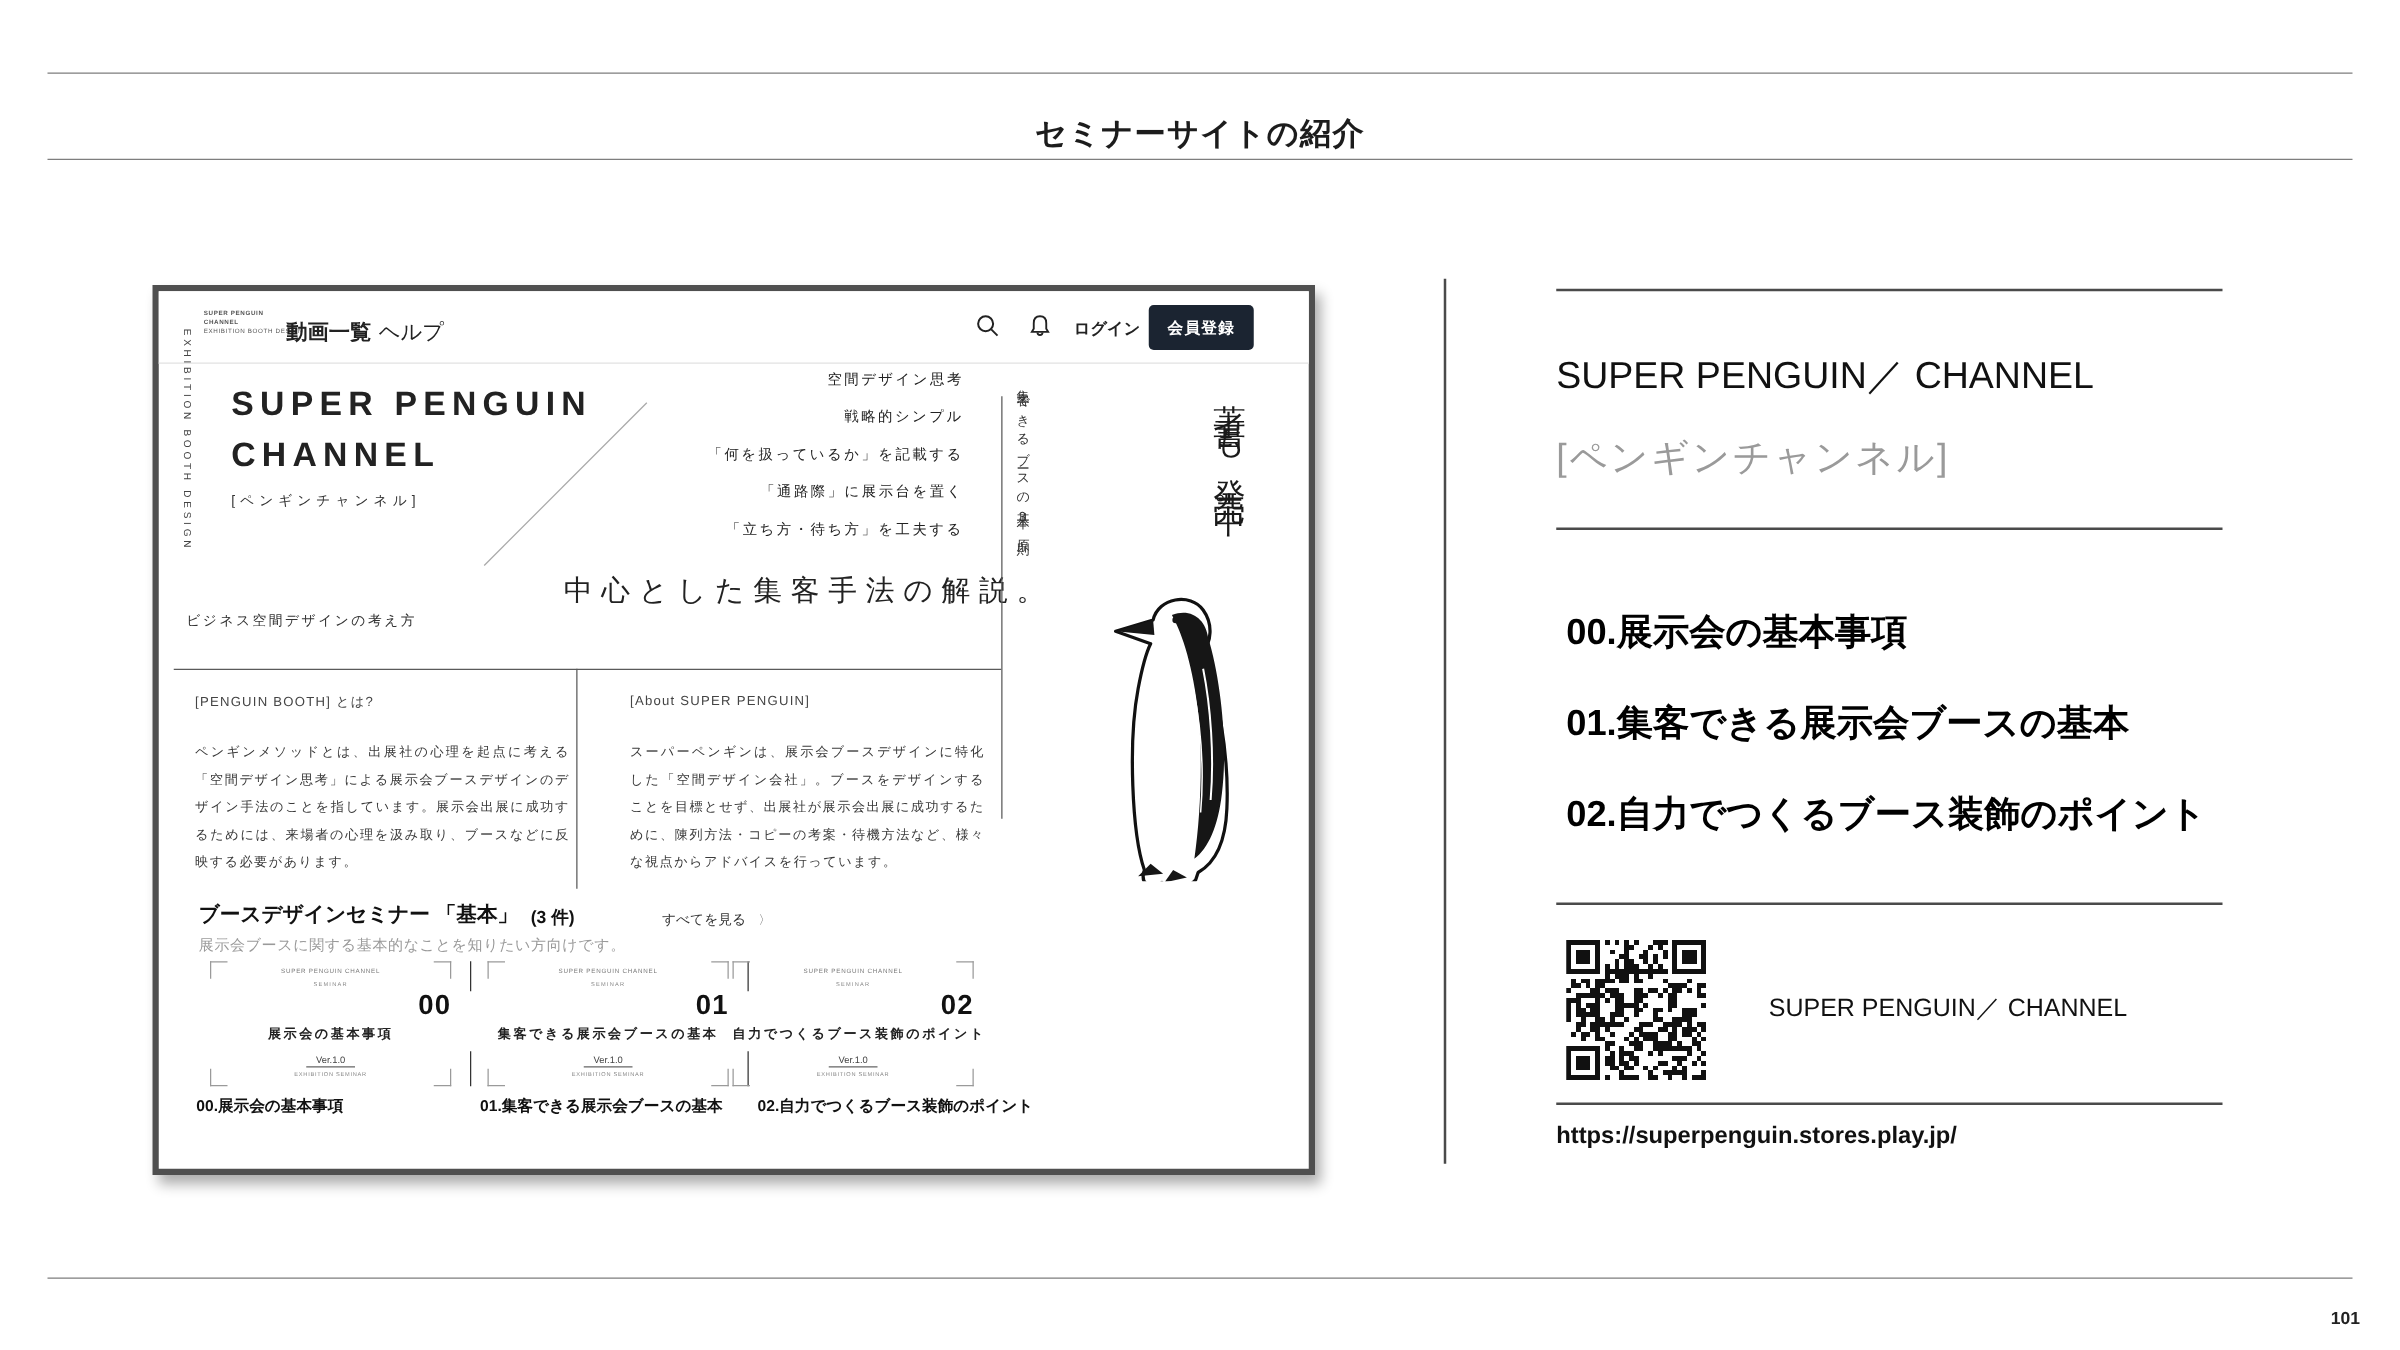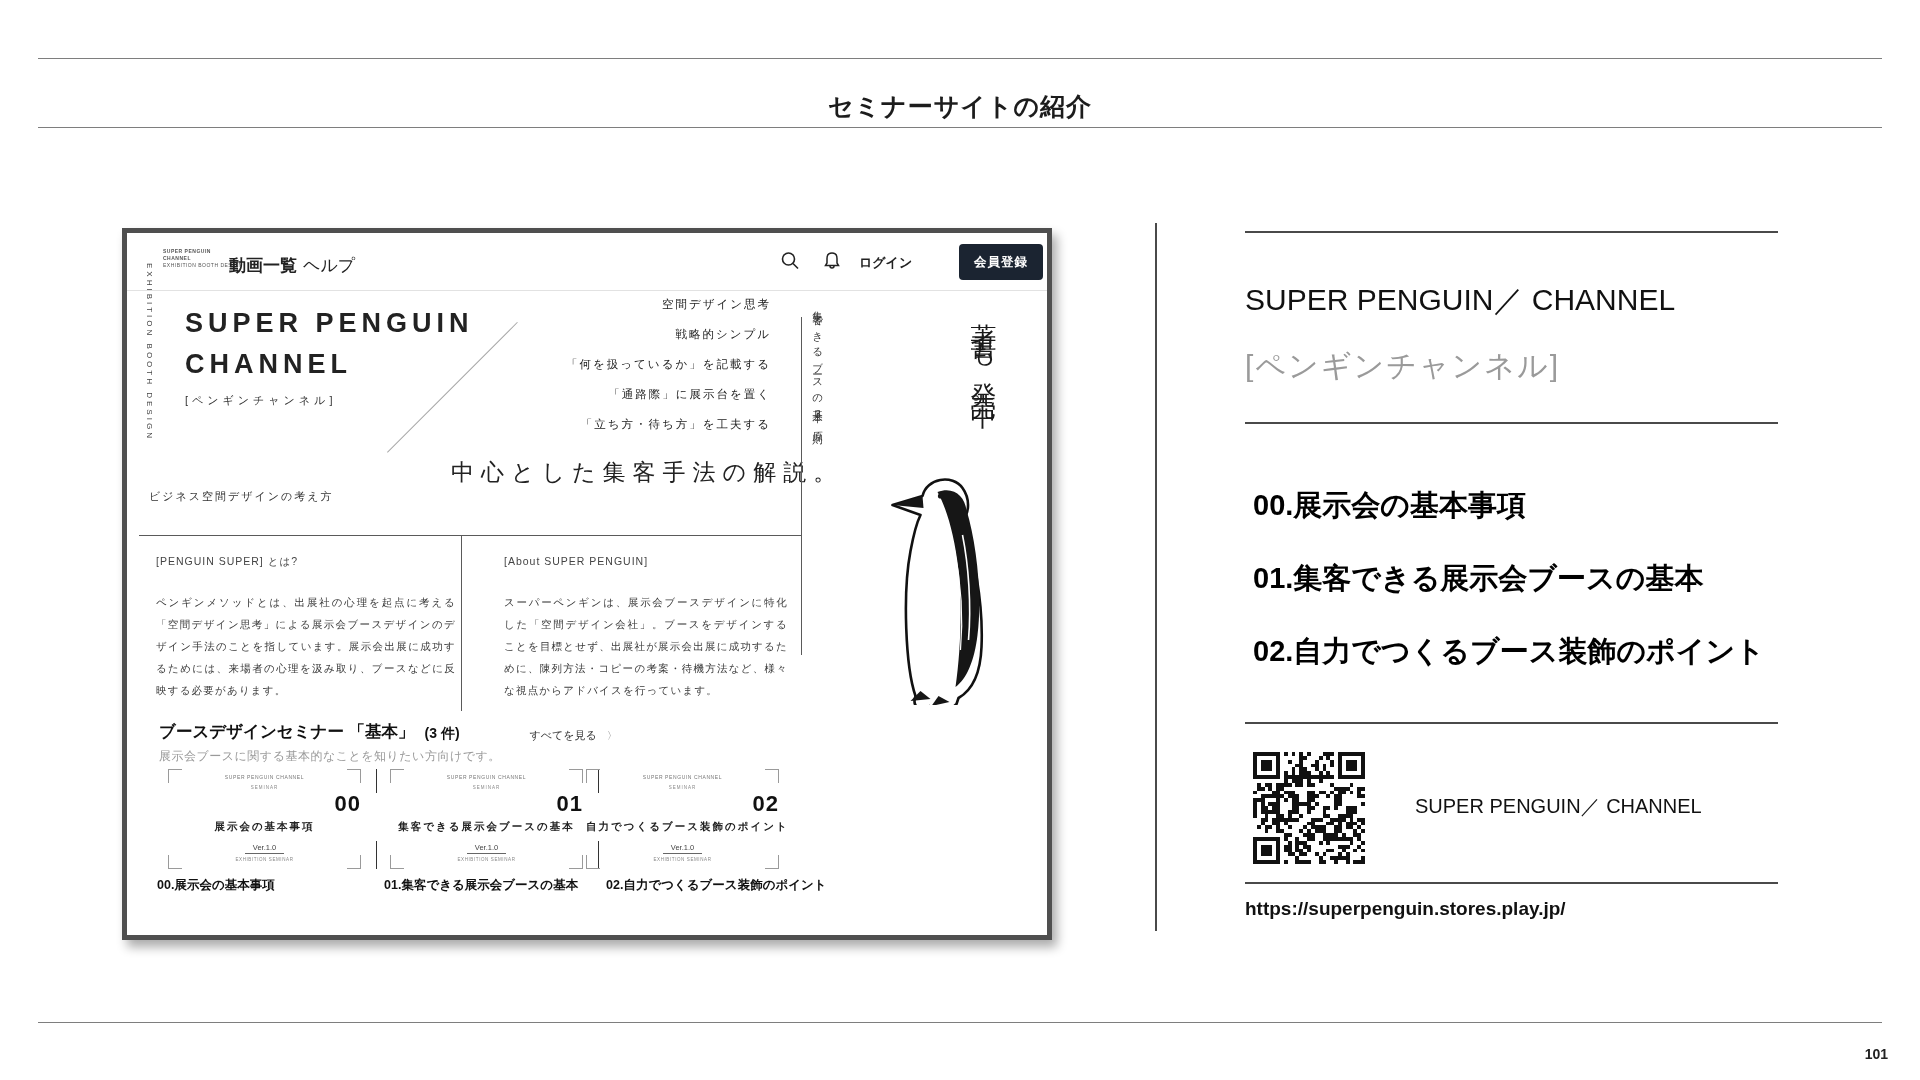--- a/index.html
+++ b/index.html
@@ -19,21 +19,21 @@
         box-shadow:5px 7px 10px rgba(0,0,0,.33);}
   .site *{box-sizing:border-box;}
   .site-nav{position:absolute;left:0;top:0;width:100%;height:58px;border-bottom:1px solid #e2e2e2;background:#fff;}
   .logo{left:36px;top:15px;font-size:5px;line-height:7px;color:#555;letter-spacing:.5px;}
   .logo .l1{font-weight:700;}
   .nav-link{top:21px;font-size:17px;color:#222;}
   .nav-link.b{font-weight:700;}
   .icon-btn{top:17px;width:22px;height:22px;}
   .login{top:21px;font-size:13px;font-weight:600;color:#222;}
   .signup{left:792px;top:11px;width:84px;height:36px;background:#1b2431;color:#fff;border-radius:4px;
-          display:flex;align-items:center;justify-content:center;font-size:12.5px;letter-spacing:1px;font-weight:600;margin-left:40px;}
+          display:flex;align-items:center;justify-content:center;font-size:12.5px;letter-spacing:1px;font-weight:600;}
 
   .vert{writing-mode:vertical-rl;}
   .upright{text-orientation:upright;}
   .vert-left{left:18px;top:30px;font-size:8px;letter-spacing:3px;color:#444;height:300px;}
   .site-title{left:58px;top:70px;font-size:27px;font-weight:700;letter-spacing:5px;line-height:41px;color:#222;}
   .site-sub{left:58px;top:160px;font-size:11px;letter-spacing:4px;color:#333;}
   .tagline{left:22px;top:256px;font-size:11px;letter-spacing:2px;color:#333;}
   .diag{left:260px;top:219px;width:184px;border-top:1px solid #a8a8a8;transform:rotate(-45deg);transform-origin:0 0;}
   .points{right:276px;top:56px;text-align:right;font-size:11.5px;letter-spacing:2px;line-height:30px;color:#222;white-space:nowrap;}
   .headline{left:324px;top:216px;font-size:23px;letter-spacing:7px;line-height:47px;color:#222;font-weight:500;white-space:nowrap;}
@@ -147,21 +147,21 @@
         <path d="M86,70 C92,100 95,140 92,175" stroke="#fff" stroke-width="1.6" fill="none"></path>
         <path d="M78,85 C84,115 87,150 84,185" stroke="#fff" stroke-width="1.2" fill="none"></path>
         <path d="M16,40 L46,31 L47,43 Z" fill="#161616"></path>
         <circle cx="64" cy="31" r="2.6" fill="#161616"></circle>
         <path d="M44,226 L34,236 L54,234 Z" fill="#161616"></path>
         <path d="M62,231 L55,241 L73,237 Z" fill="#161616"></path>
       </svg>
     </div>
 
     <div class="about-divider abs"></div>
-    <div class="abs about-h" style="left:29px;">[PENGUIN SUPER] とは?</div>
+    <div class="abs about-h" style="left:29px;">[PENGUIN BOOTH] とは?</div>
     <div class="abs about-p" style="left:29px;width:300px;">ペンギンメソッドとは、出展社の心理を起点に考える「空間デザイン思考」による展示会ブースデザインのデザイン手法のことを指しています。展示会出展に成功するためには、来場者の心理を汲み取り、ブースなどに反映する必要があります。</div>
     <div class="abs about-h" style="left:377px;">[About SUPER PENGUIN]</div>
     <div class="abs about-p" style="left:377px;width:284px;">スーパーペンギンは、展示会ブースデザインに特化した「空間デザイン会社」。ブースをデザインすることを目標とせず、出展社が展示会出展に成功するために、陳列方法・コピーの考案・待機方法など、様々な視点からアドバイスを行っています。</div>
 
     <div class="abs sem-title-row">
       <span class="sem-title">ブースデザインセミナー 「基本」</span>
       <span class="sem-count">(3 件)</span>
       <span class="see-all">すべてを見る</span>
       <span class="see-chev">〉</span>
     </div>

